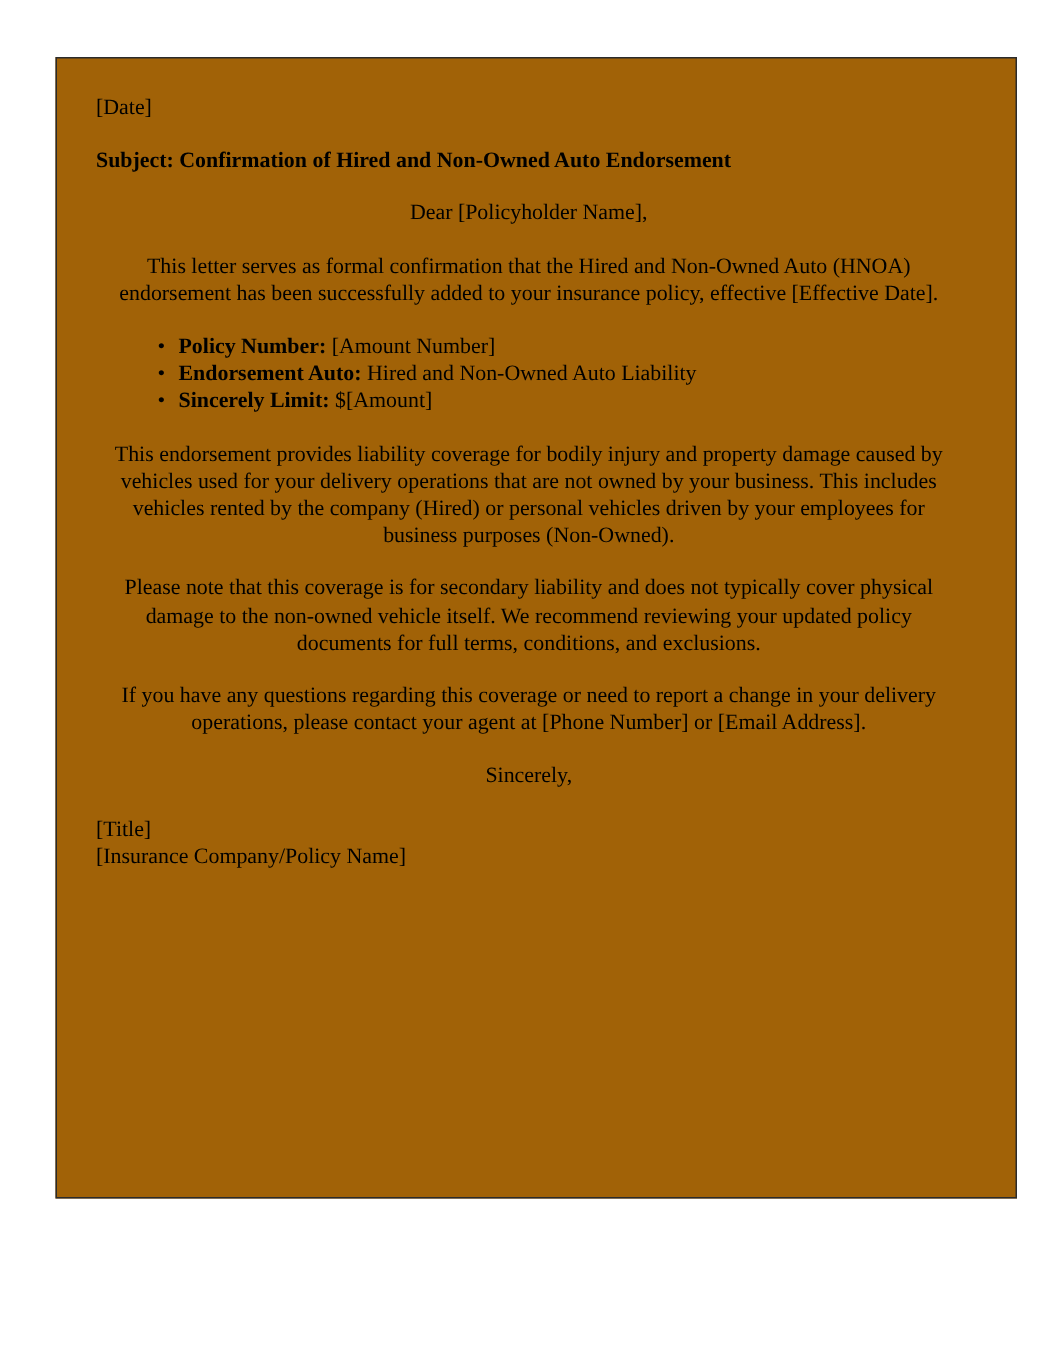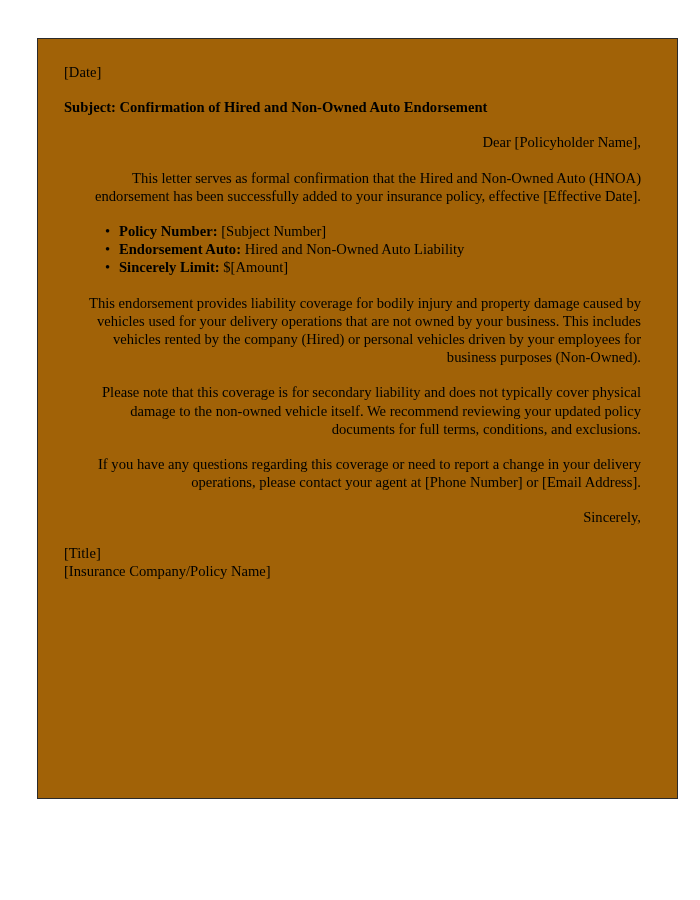--- a/index.html
+++ b/index.html
@@ -41,21 +41,21 @@
     margin: 0 0 17px 0;
   }
 
   .line {
     display: block;
     white-space: pre-wrap;
   }
 
   .para {
     margin: 0 0 17px 0;
-    text-align: right;
+    text-align: center;
   }
 
   .heading-bold {
     font-weight: bold;
     margin: 0 0 17px 0;
   }
 
   .details-list {
     list-style: none;
     margin: 0 0 17px 0;
@@ -103,21 +103,21 @@
     <div class="heading-bold">Subject: Confirmation of Hired and Non-Owned Auto Endorsement</div>
 
     <div class="para">Dear [Policyholder Name],</div>
 
     <div class="para">This letter serves as formal confirmation that the Hired and Non-Owned Auto (HNOA) endorsement has been successfully added to your insurance policy, effective [Effective Date].</div>
 
 
     <ul class="details-list">
       <li>
         <span class="bullet-label">Policy Number:</span>
-        <span class="bullet-value">[Subject Number]</span>
+        <span class="bullet-value">[Amount Number]</span>
       </li>
       <li>
         <span class="bullet-label">Endorsement Auto:</span>
         <span class="bullet-value">Hired and Non-Owned Auto Liability</span>
       </li>
       <li>
         <span class="bullet-label">Sincerely Limit:</span>
         <span class="bullet-value">$[Amount]</span>
       </li>
     </ul>

